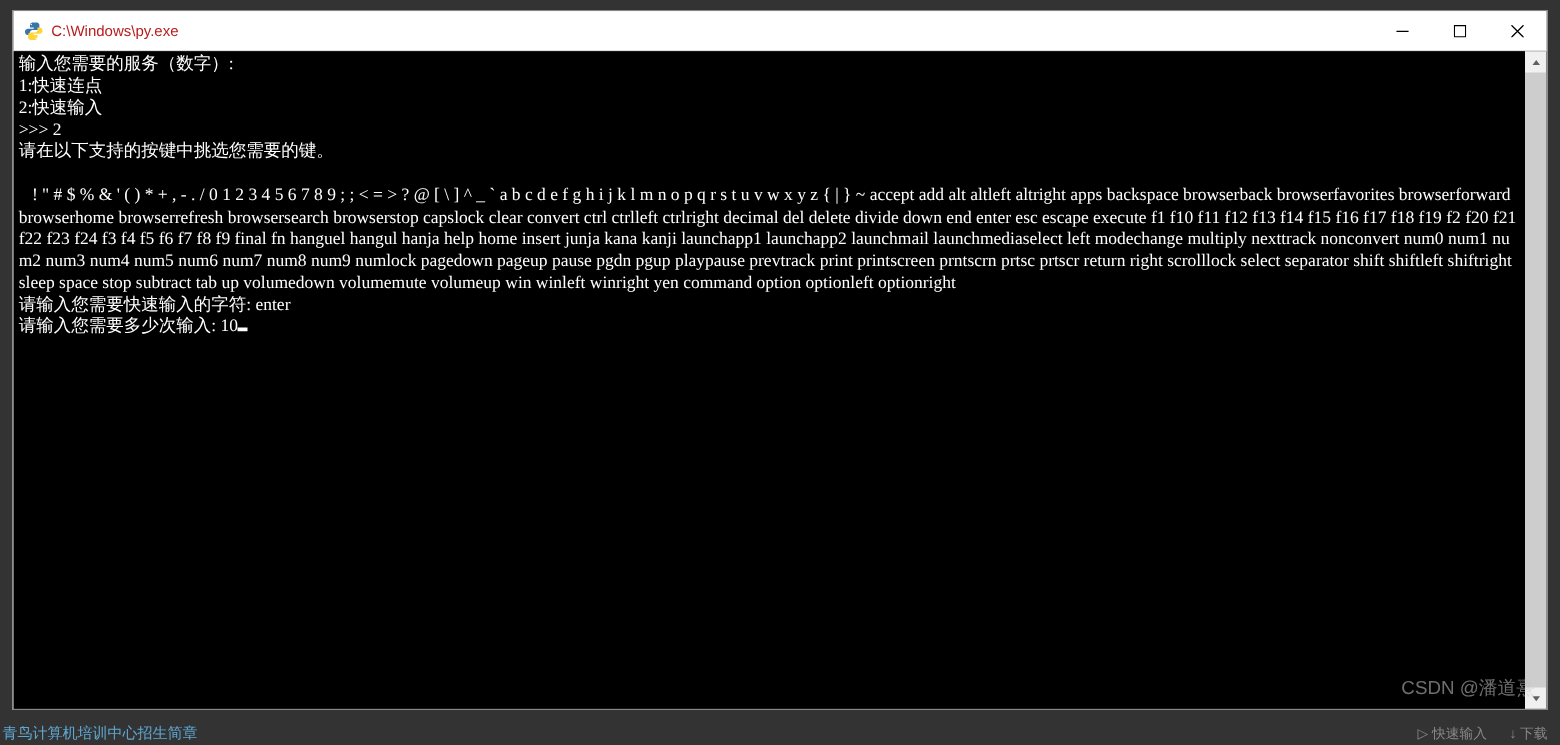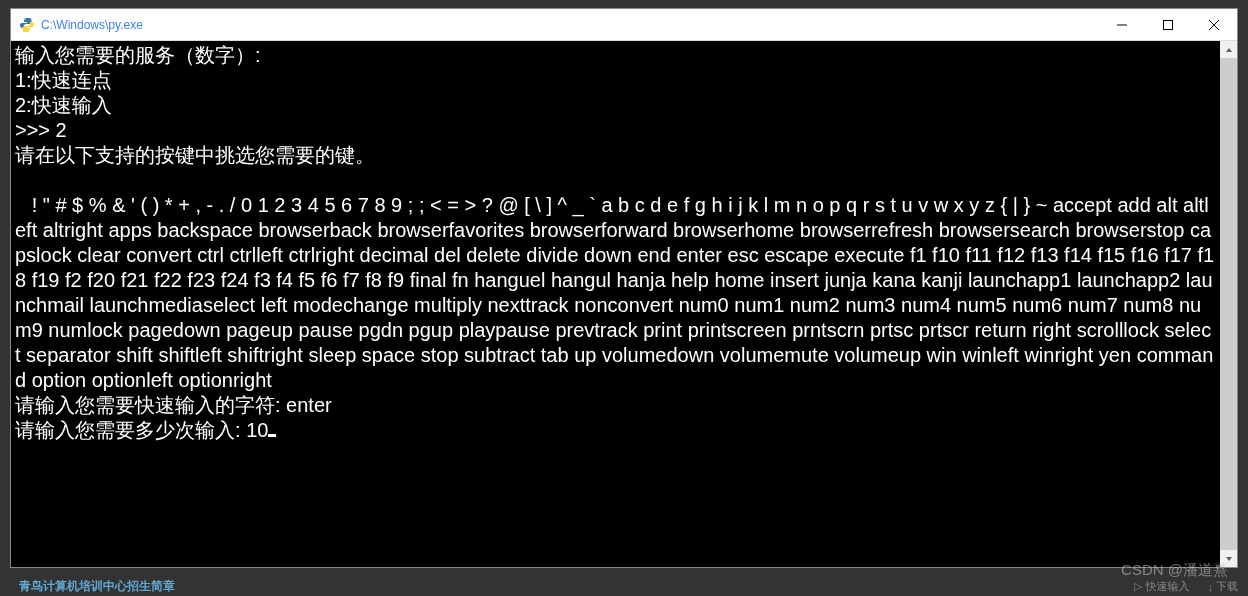--- a/index.html
+++ b/index.html
@@ -34,21 +34,21 @@
       border-bottom: 1px solid #ddd;
     }
     .titlebar-icon {
       width: 16px;
       height: 16px;
       margin-left: 8px;
       margin-right: 6px;
     }
     .titlebar-title {
       font-size: 12px;
-      color: #3b82f6;
+      color: #b91c1c;
       flex: 1;
     }
     .titlebar-controls {
       display: flex;
     }
     .titlebar-btn {
       width: 46px;
       height: 32px;
       display: flex;
       align-items: center;
@@ -59,22 +59,22 @@
     .console-area {
       flex: 1;
       display: flex;
       background: #000;
       overflow: hidden;
     }
     .console {
       flex: 1;
       background: #000;
       color: #fff;
-      font-family: Liberation Sans, sans-serif;
-      font-size: 20px;
+      font-family: Liberation Serif, serif;
+      font-size: 14px;
       line-height: 1.25;
       padding: 2px 4px;
       white-space: pre-wrap;
       word-break: break-all;
       overflow: hidden;
     }
     .scrollbar {
       width: 17px;
       background: #f0f0f0;
       display: flex;
@@ -106,42 +106,41 @@
       display: inline-block;
       width: 8px;
       height: 3px;
       background: #fff;
       vertical-align: baseline;
       margin-bottom: 0;
     }
     .watermark {
       position: absolute;
       right: 20px;
-      bottom: 16px;
+      bottom: 36px;
       color: rgba(200,200,200,0.55);
       font-size: 15px;
       font-family: "Microsoft YaHei", sans-serif;
       margin-left: 28px;
     }
     .taskbar-hint {
       position: absolute;
       bottom: 0;
       left: 0;
       right: 0;
       height: 20px;
       display: flex;
       align-items: center;
       font-size: 12px;
       color: #5fa8d3;
       font-family: "Microsoft YaHei", sans-serif;
     }
     .taskbar-left {
       color: #5fa8d3;
-      padding-left: 19px;
-      font-weight: bold;
+      padding-left: 2px;
     }
     .taskbar-right {
       position: absolute;
       right: 10px;
       bottom: 2px;
       display: flex;
       align-items: center;
       gap: 18px;
       color: #888;
       font-size: 11px;

